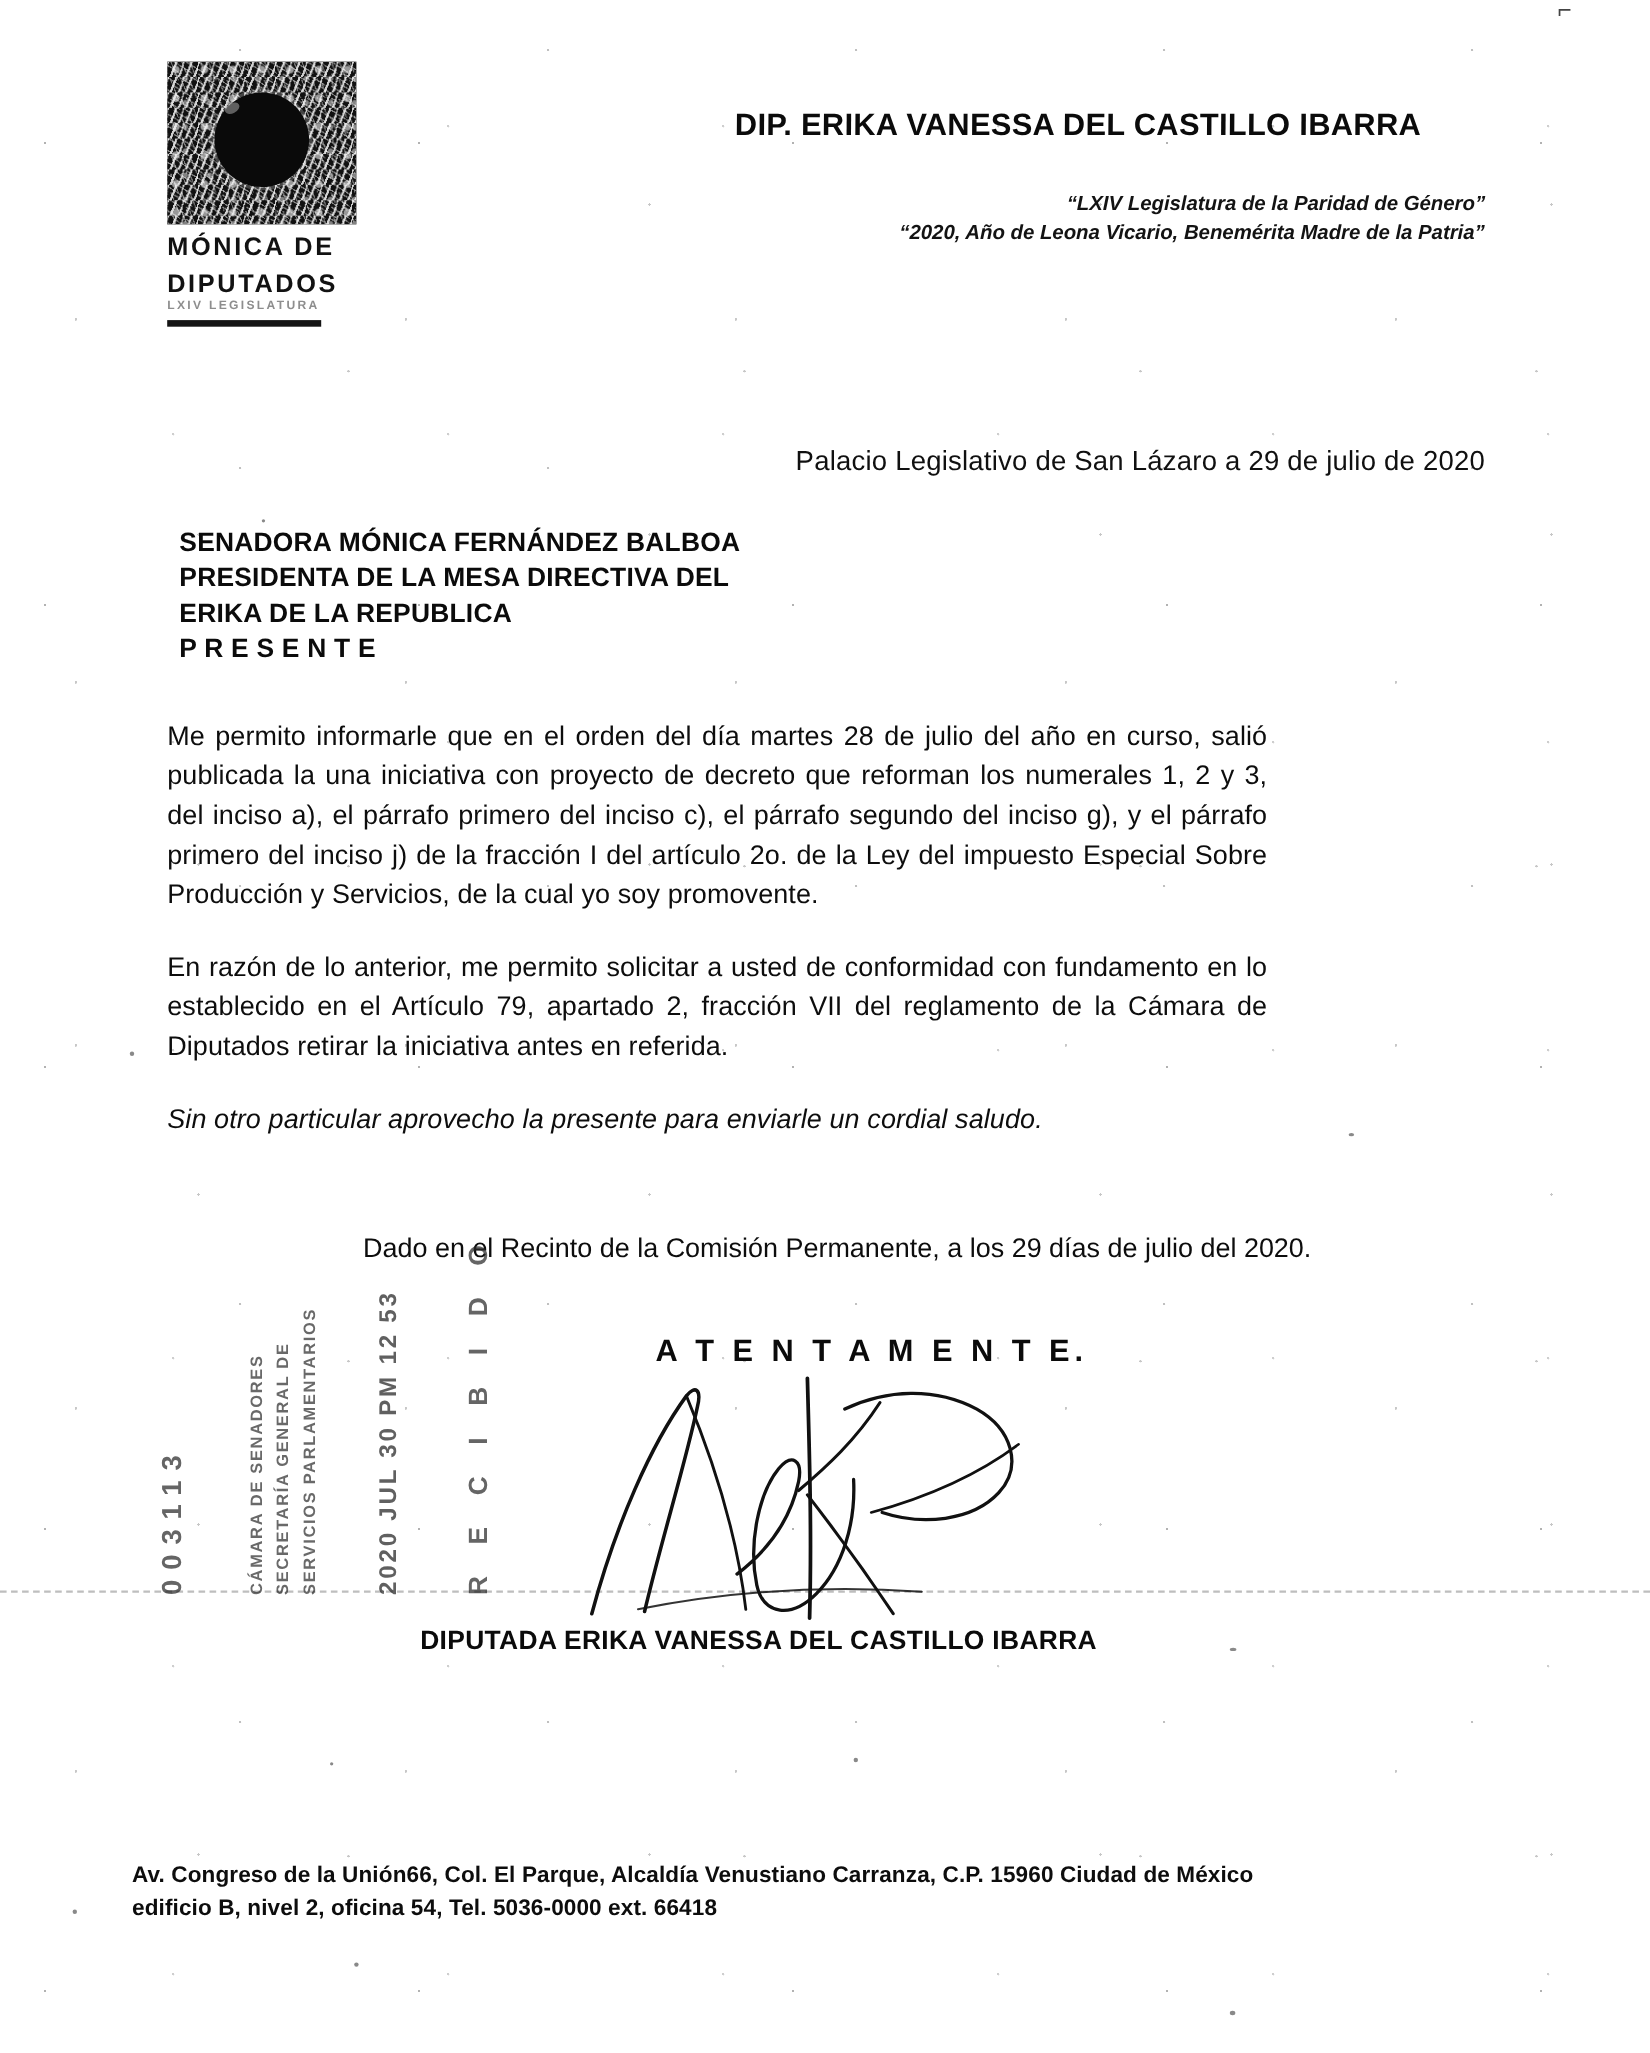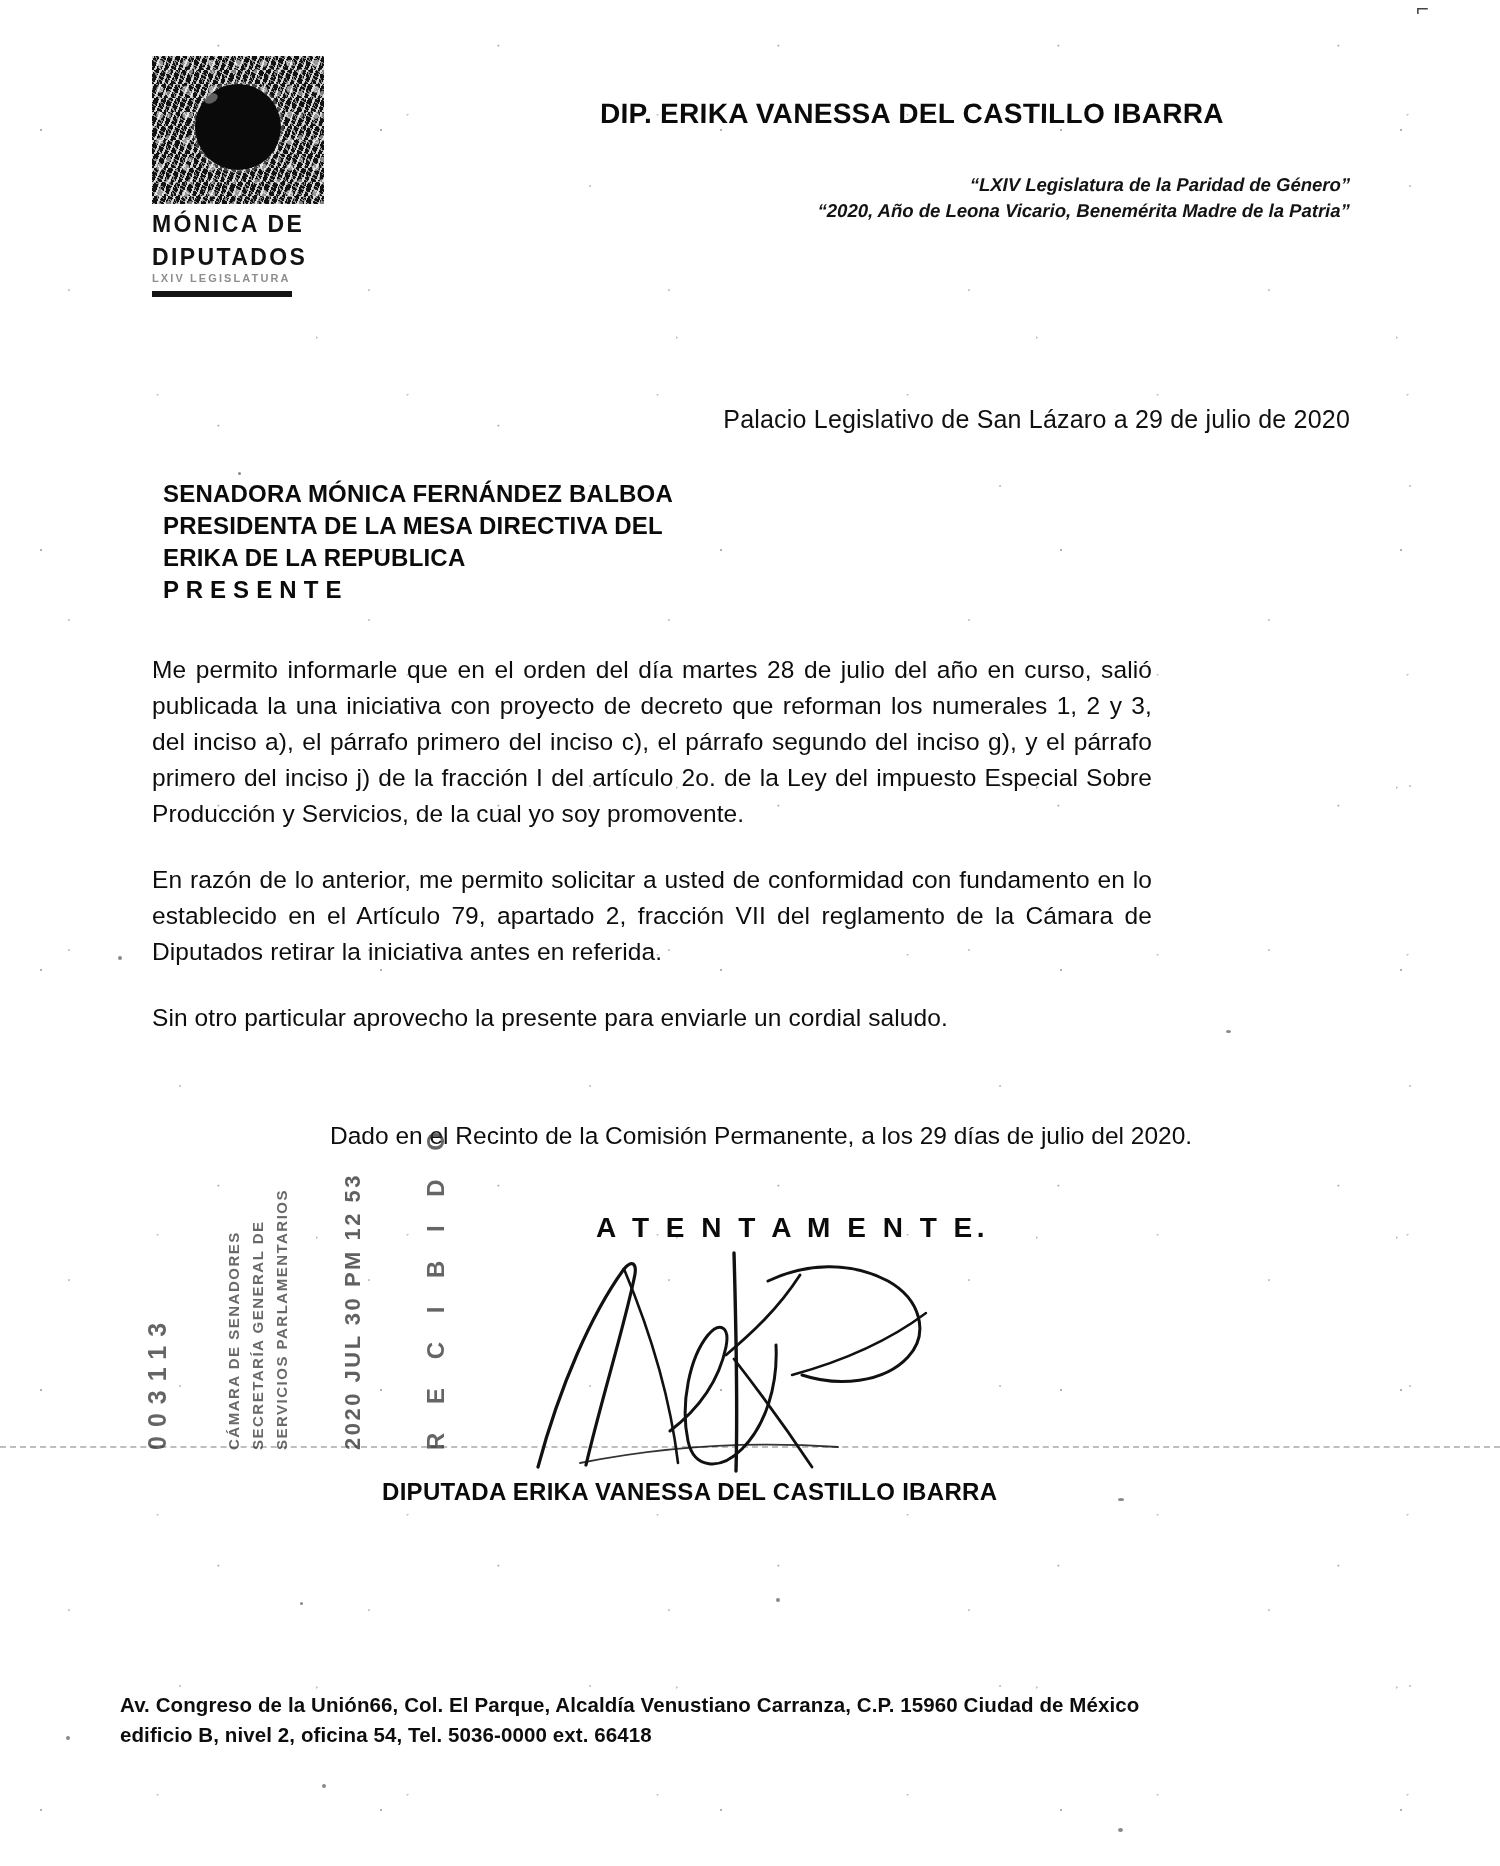--- a/index.html
+++ b/index.html
@@ -110,21 +110,21 @@
   
   .doc-title {
     position: absolute;
     left: 600px;
     top: 98px;
     width: 760px;
     font-size: 28px;
     font-weight: bold;
     letter-spacing: .3px;
     color: #0b0b0b;
-    text-align: left;
+    text-align: center;
     transform: skewX(-0.4deg);
   }
   .legend-block {
     position: absolute;
     left: 560px;
     top: 172px;
     width: 790px;
     text-align: right;
     font-style: italic;
     font-weight: bold;
@@ -165,21 +165,21 @@
     width: 1000px;
   }
   .body-copy p {
     margin: 0 0 30px 0;
     font-size: 24.5px;
     line-height: 36px;
     text-align: justify;
     color: #0d0d0d;
     letter-spacing: .1px;
   }
-  .body-copy p:last-child { margin-bottom: 12px; }
+  .body-copy p:last-child { margin-bottom: 12px; font-style: italic; }
 
   
   .closing-line {
     position: absolute;
     left: 330px;
     top: 1122px;
     width: 1030px;
     font-size: 24.5px;
     color: #0d0d0d;
   }

